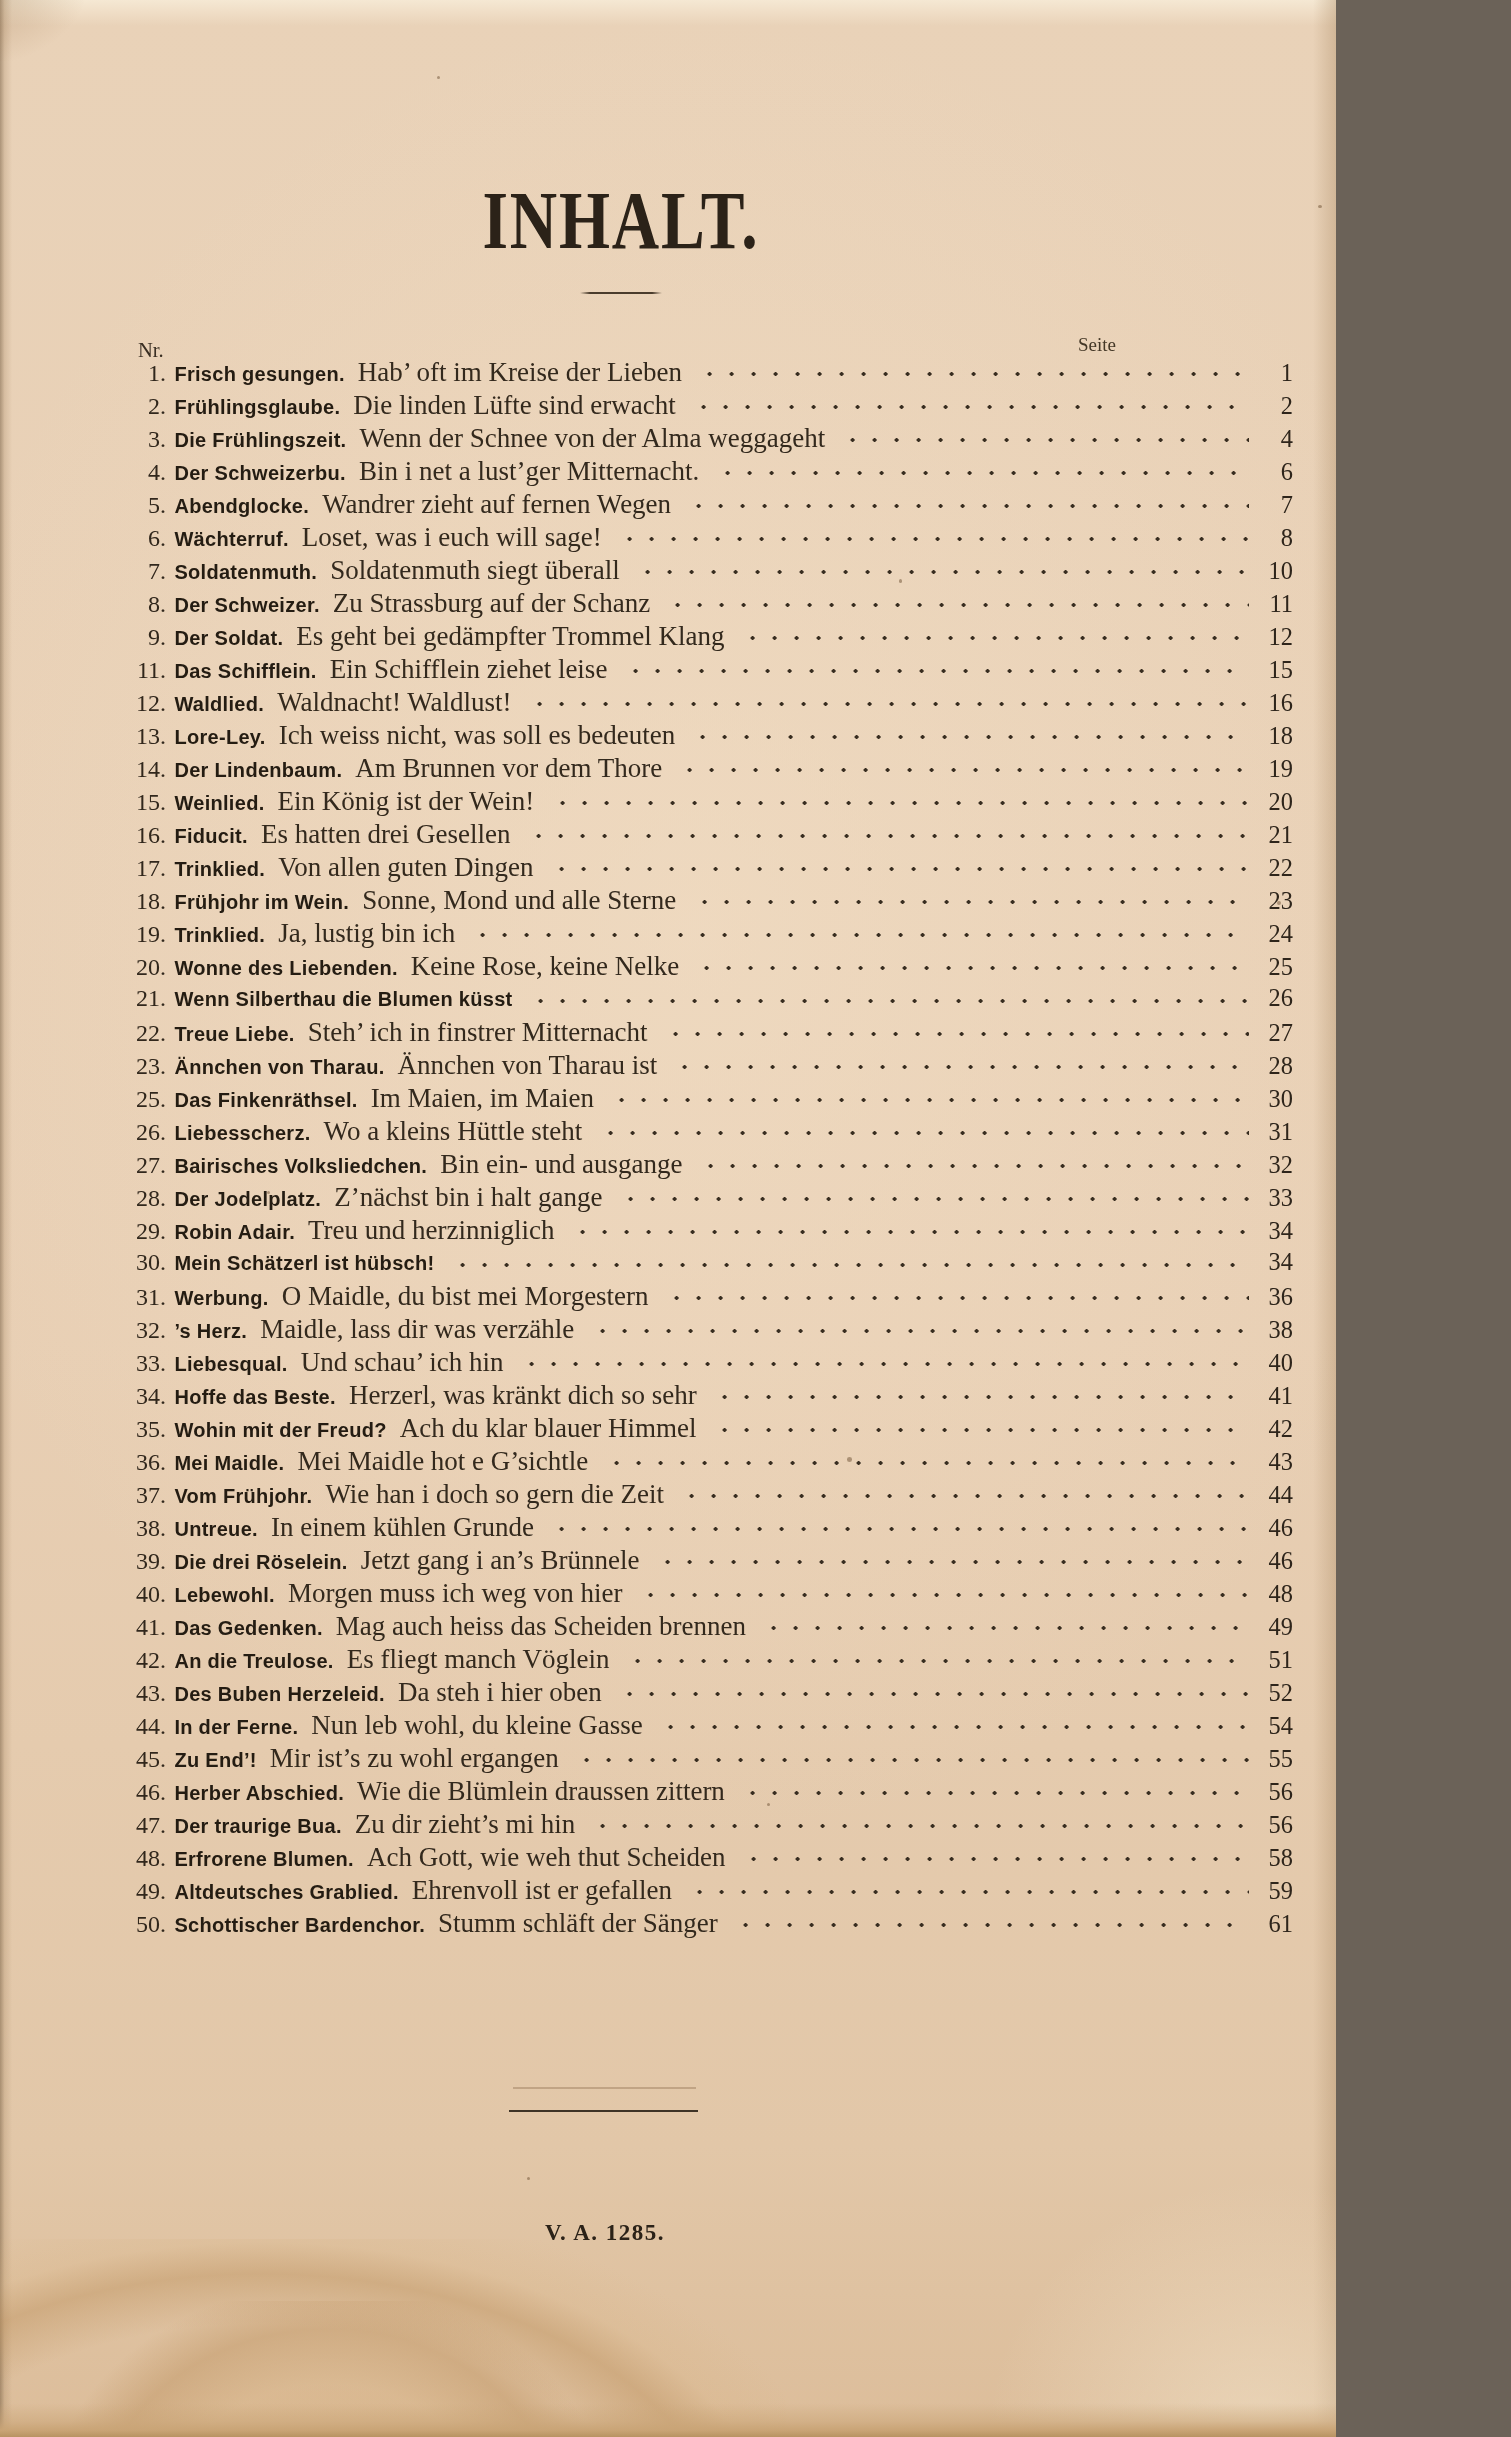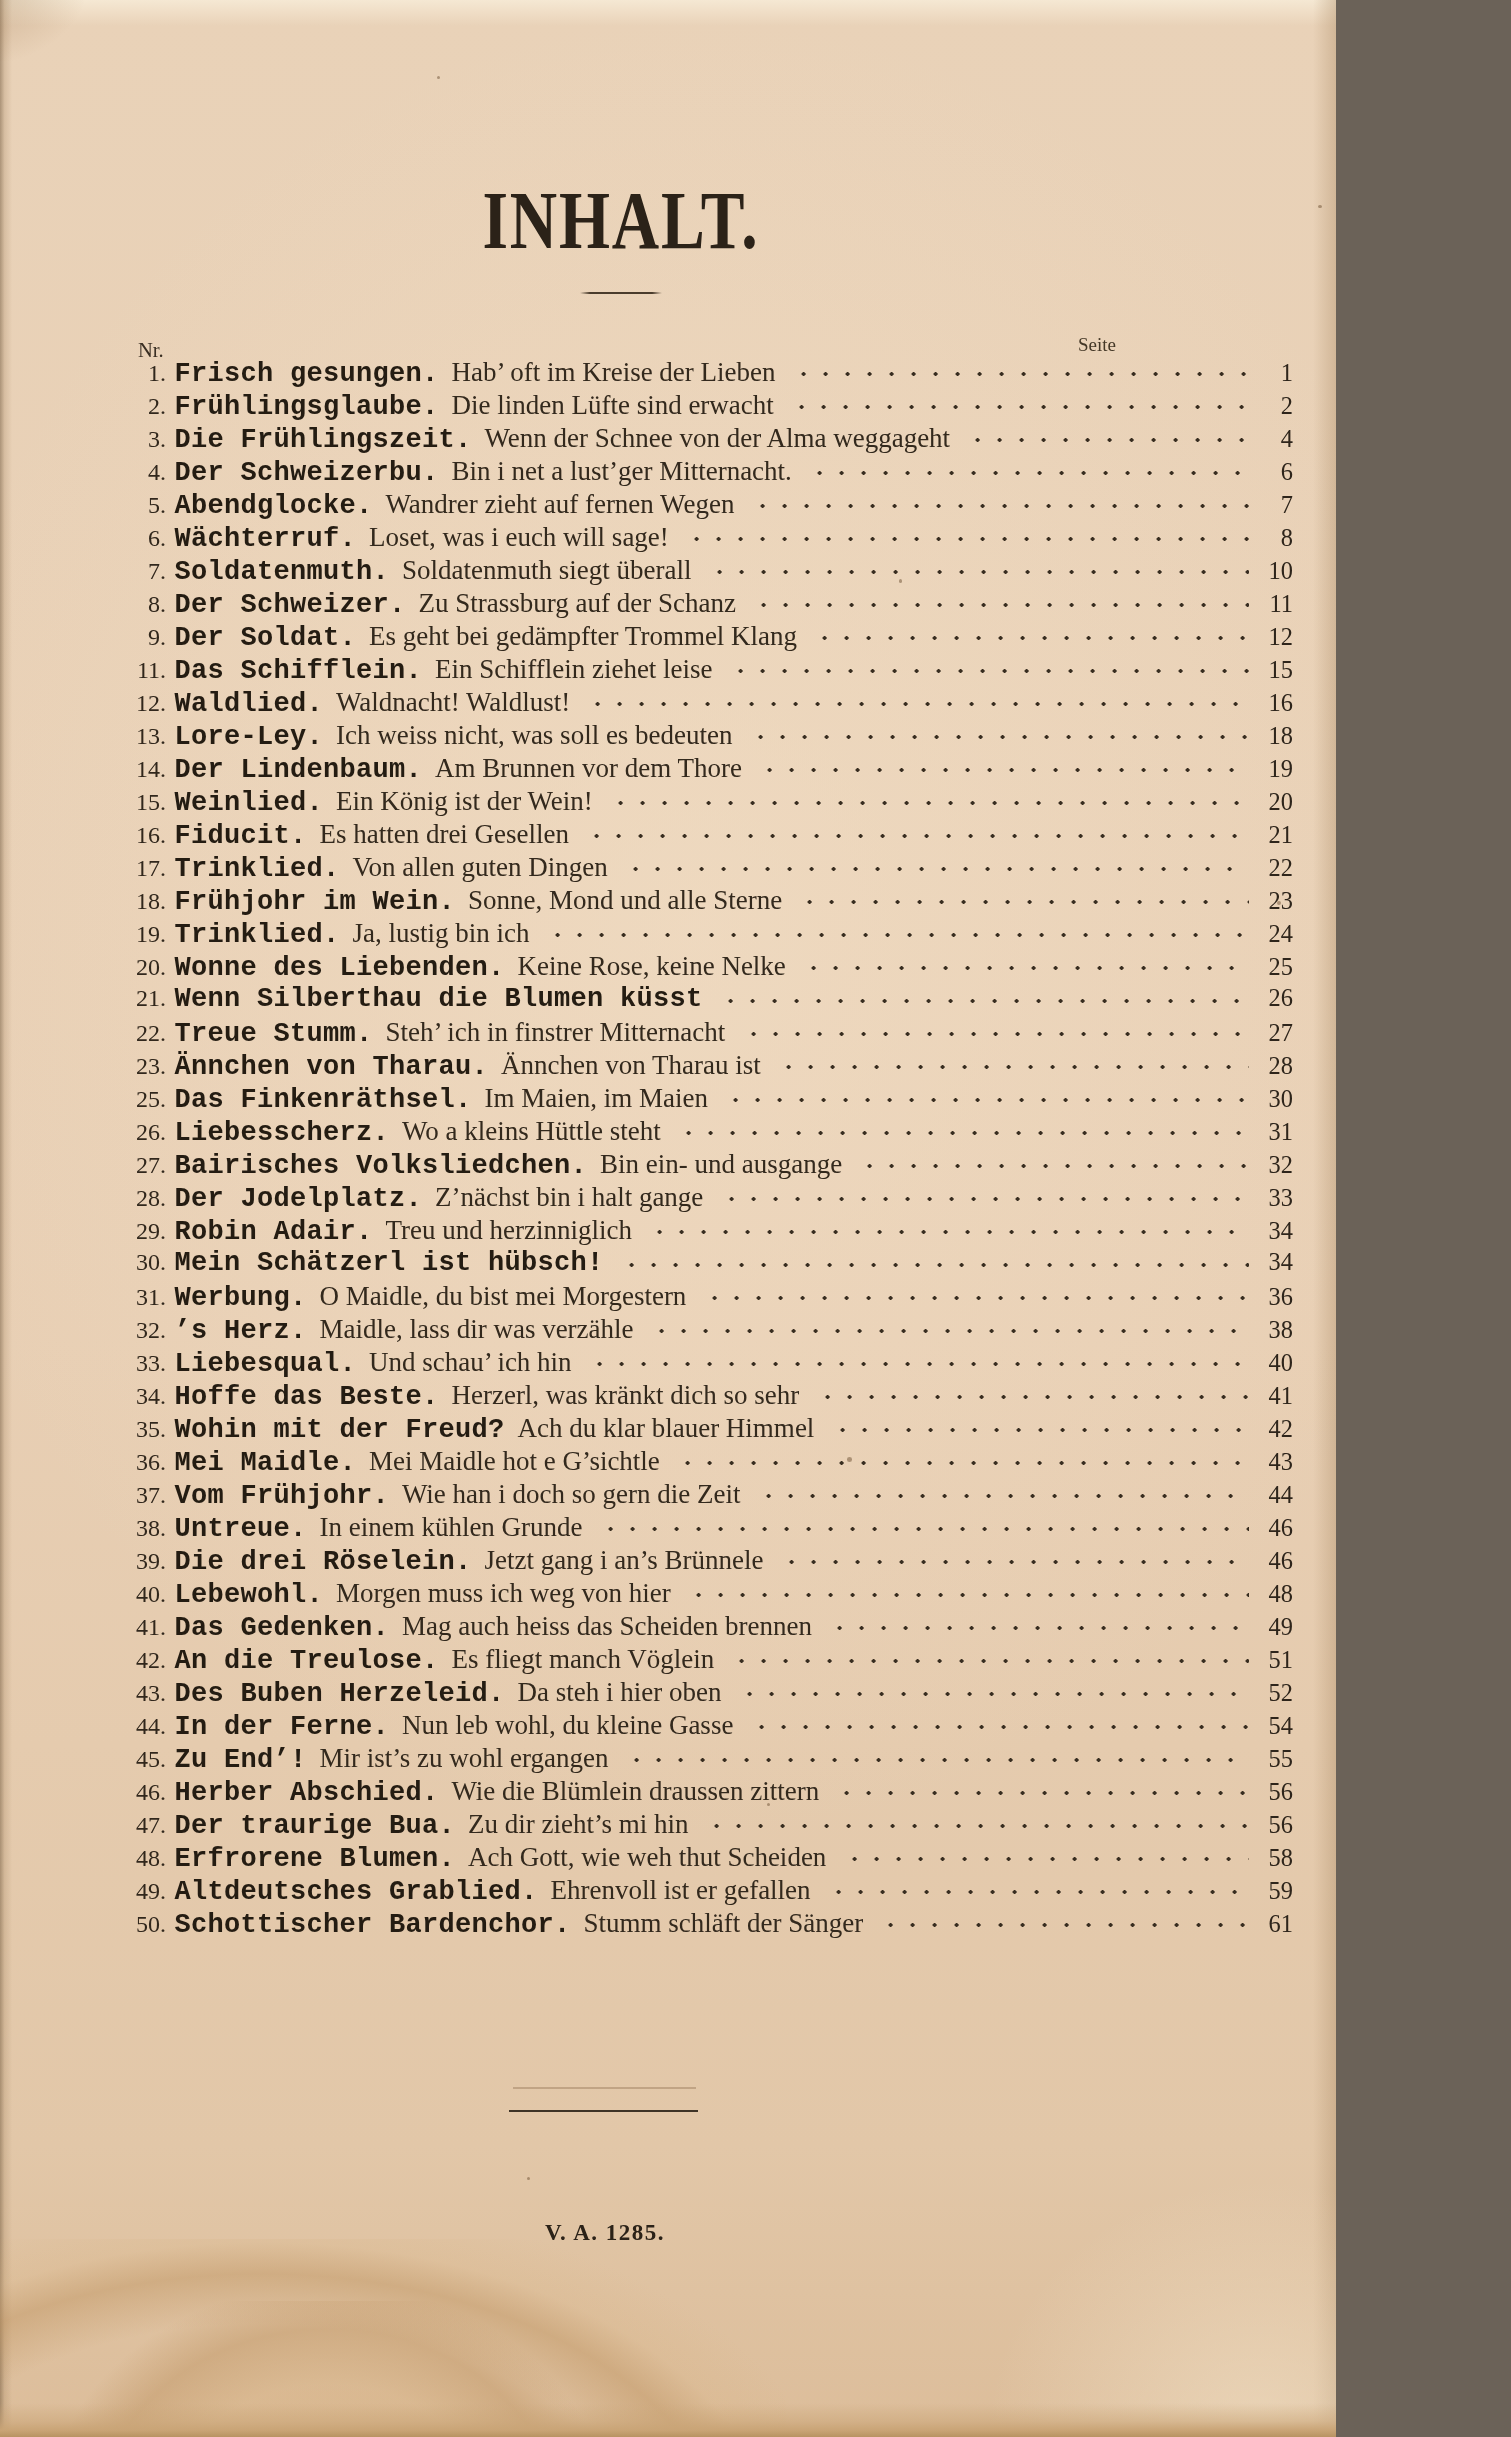--- a/index.html
+++ b/index.html
@@ -45,22 +45,22 @@
     color:#2b2218;letter-spacing:2.3px;display:inline-block;transform:scaleX(.80);transform-origin:center;}
   .title-rule{position:absolute;left:580px;top:292px;width:82px;height:1.5px;
     background:linear-gradient(90deg,rgba(74,60,44,0),#4a3c2c 12%,#4a3c2c 88%,rgba(74,60,44,0));}
   
   .col-nr{position:absolute;left:138px;top:339px;font-size:20.6px;color:#3a2f23;}
   .col-seite{position:absolute;right:220px;top:334px;font-size:19px;color:#443827;}
   
   .toc{position:absolute;left:131px;top:357px;width:1162px;margin:0;padding:0;list-style:none;}
   .row{display:flex;align-items:baseline;height:33px;white-space:nowrap;}
   .nr{flex:none;width:35px;text-align:right;font-size:24px;color:#31271c;}
-  .ttl{flex:none;margin-left:8.4px;font-family:Liberation Mono, monospace;
-       font-weight:700;font-size:27px;letter-spacing:0.3px;color:#241c12;}
+  .ttl{flex:none;margin-left:8.4px;font-family:Liberation Sans, sans-serif;
+       font-weight:700;font-size:20px;letter-spacing:0.3px;color:#241c12;}
   .inc{flex:none;margin-left:13px;font-size:27px;color:#33291d;}
   .inc:empty{margin-left:0;}
   .lead{flex:1 1 auto;align-self:stretch;margin:0 6.1px 0 12.2px;min-width:23px;
     background-image:radial-gradient(circle, #382d20 1.6px, rgba(56,45,32,0) 2.1px);
     background-size:22px 22px;background-repeat:repeat-x;
     background-position:left 4.6px bottom 5.3px;}
   .pg{flex:none;min-width:38px;text-align:right;font-size:24.4px;color:#2e251b;}
   
   .foot-rule-faint{position:absolute;left:513px;top:2087px;width:183px;height:1.5px;
     background:rgba(150,120,88,.45);}
@@ -255,21 +255,21 @@
     <li class="row">
       <span class="nr">21.</span>
       <span class="ttl">Wenn Silberthau die Blumen küsst</span>
       <span class="inc"></span>
       <span class="lead"></span>
       <span class="pg">26</span>
     </li>
 
     <li class="row">
       <span class="nr">22.</span>
-      <span class="ttl">Treue Stumm.</span>
+      <span class="ttl">Treue Liebe.</span>
       <span class="inc">Steh’ ich in finstrer Mitternacht</span>
       <span class="lead"></span>
       <span class="pg">27</span>
     </li>
 
     <li class="row">
       <span class="nr">23.</span>
       <span class="ttl">Ännchen von Tharau.</span>
       <span class="inc">Ännchen von Tharau ist</span>
       <span class="lead"></span>

